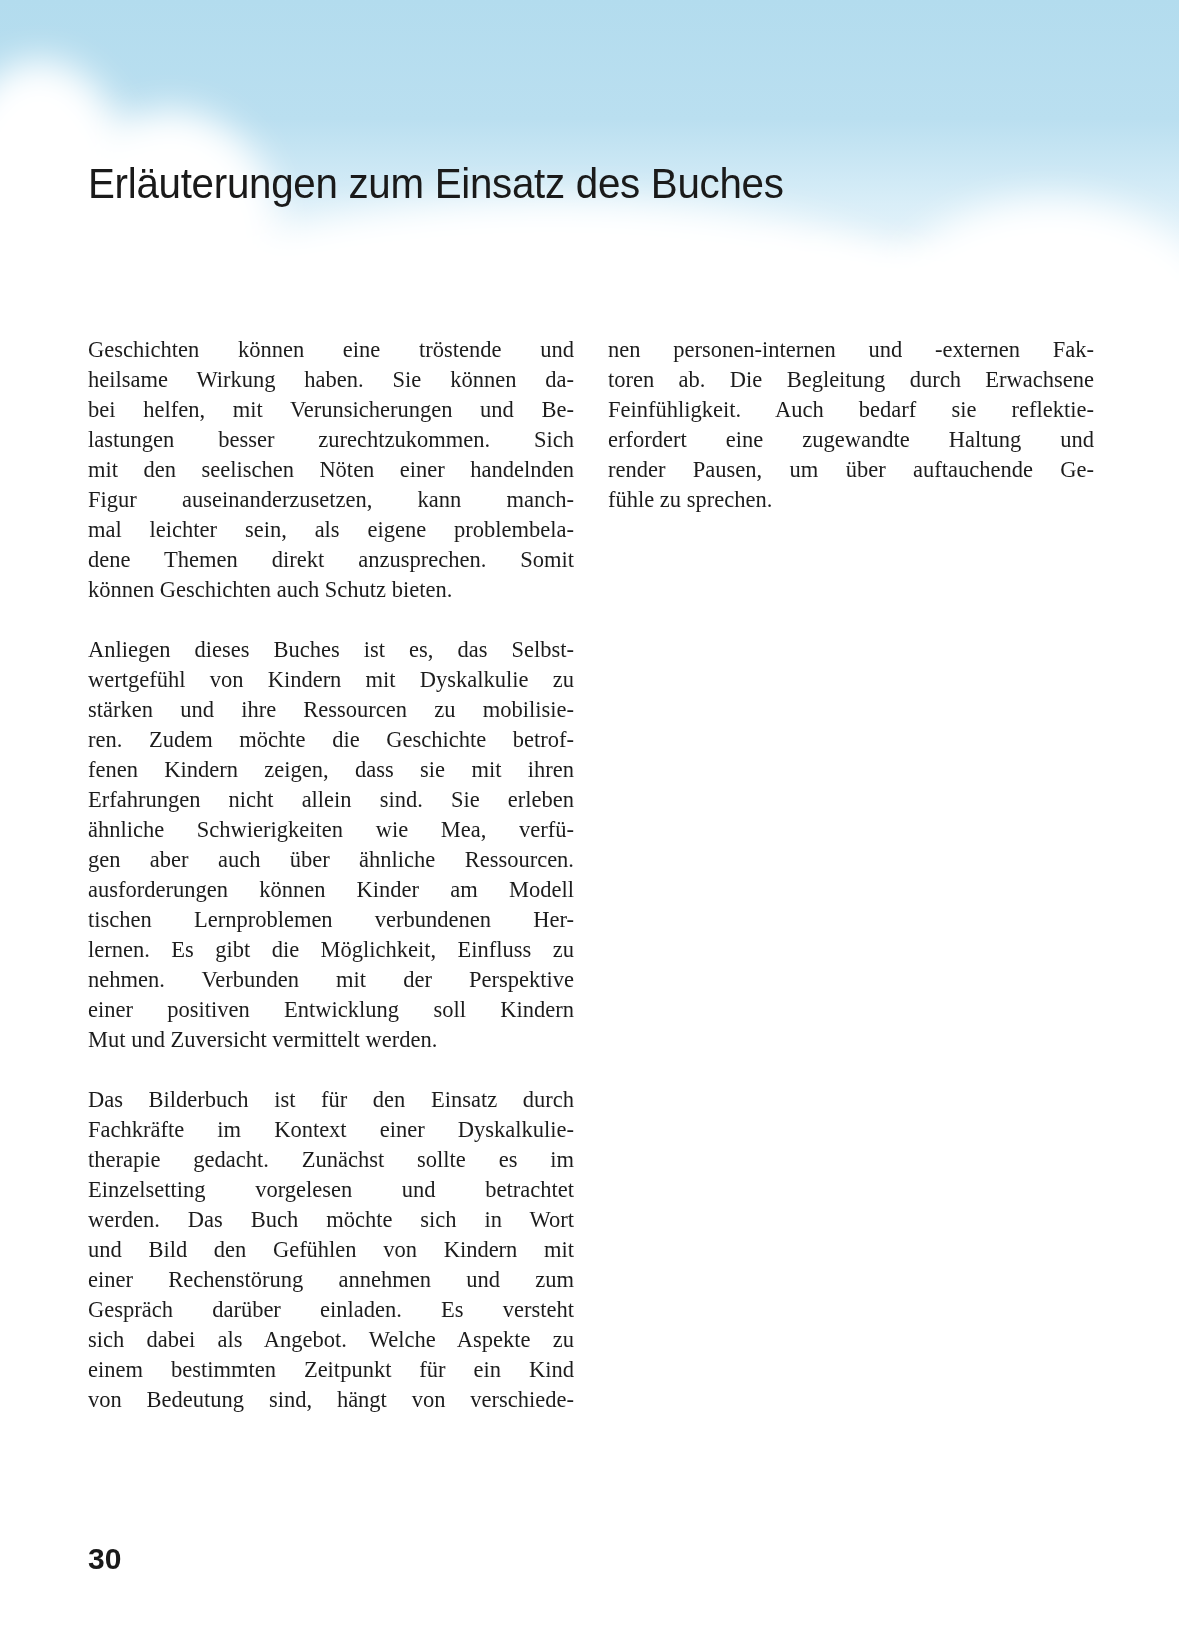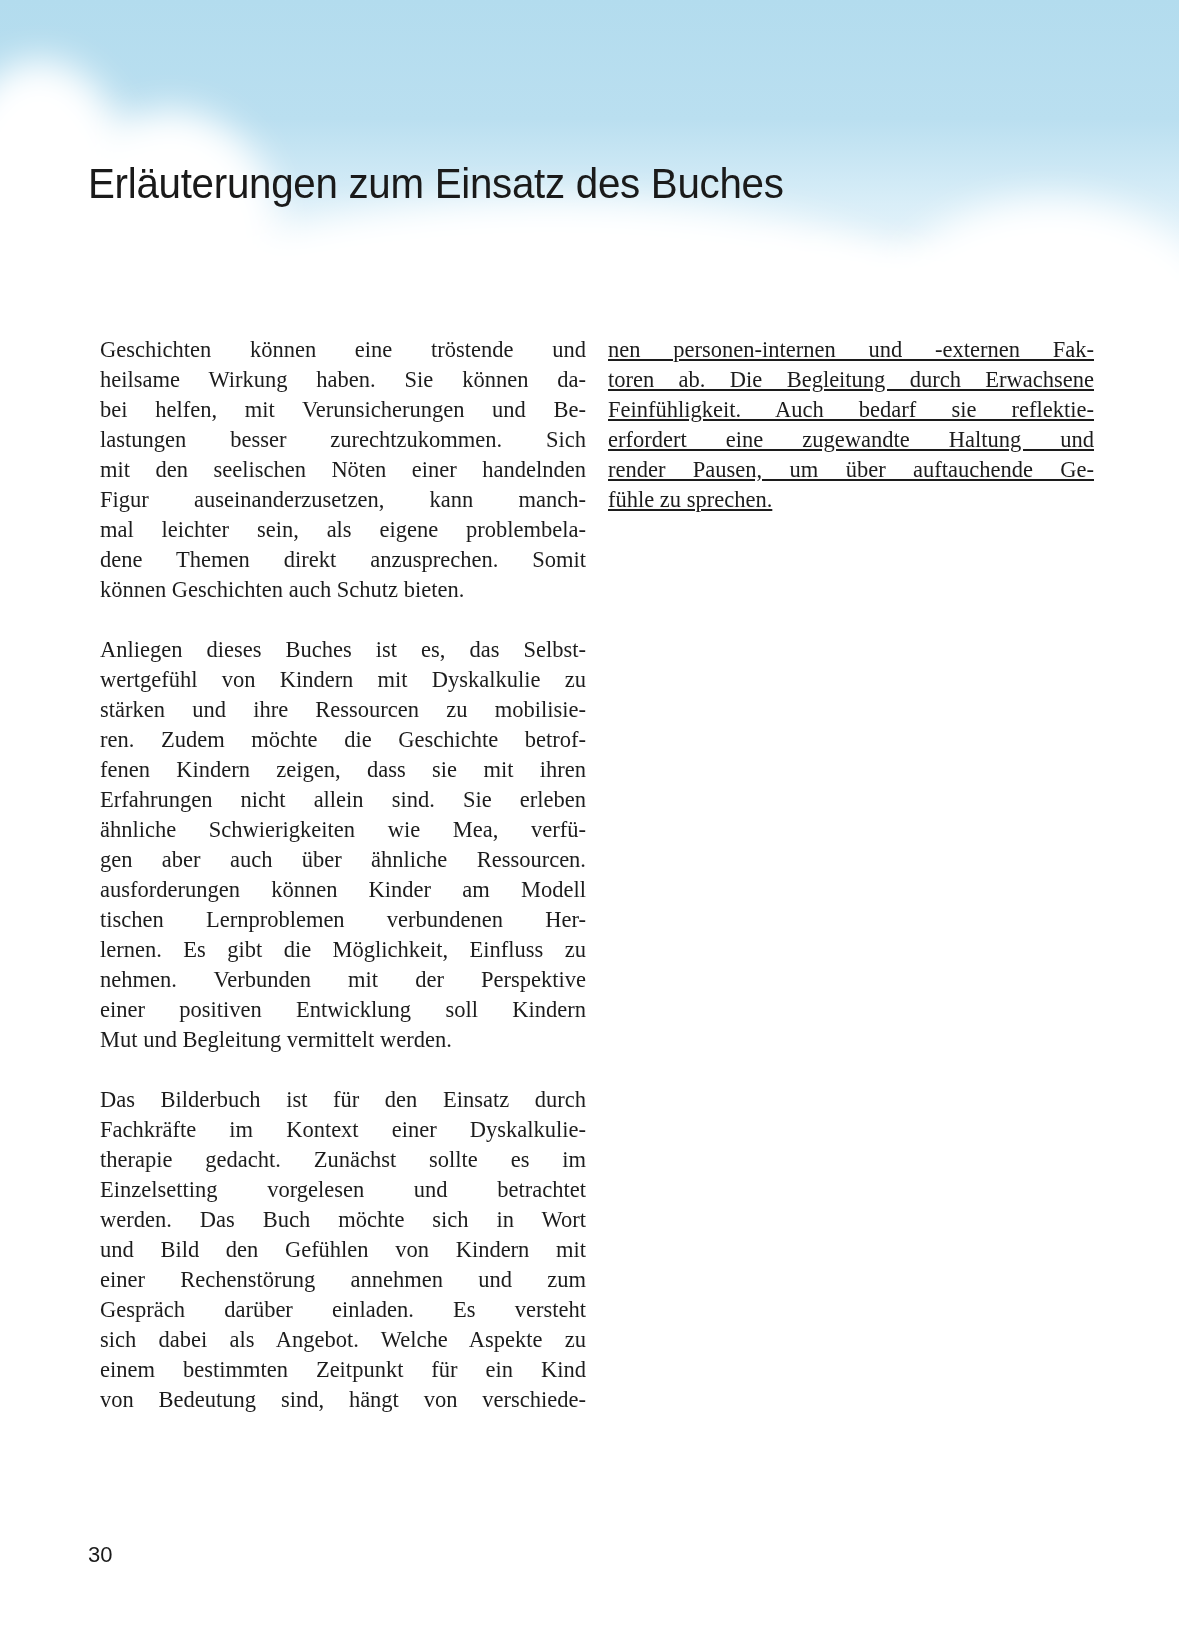--- a/index.html
+++ b/index.html
@@ -13,29 +13,29 @@
     position:absolute; left:88px; top:160px; margin:0;
     font-family:"Liberation Sans", sans-serif; font-weight:400;
     font-size:42px; color:#1a1a1a; letter-spacing:-0.3px;
     transform: scaleX(0.96); transform-origin:left;
   }
   .col {
     position:absolute; top:335px; width:486px;
     font-family:"Liberation Serif", serif; font-size:22.5px; line-height:30px;
     color:#1c1c1c; text-align:justify;
   }
-  .col.left { left:100px;font-family:Liberation Serif, serif; }
-  .col.right { left:608px;text-decoration:underline; }
+  .col.left { left:88px;font-family:Liberation Serif, serif; }
+  .col.right { left:608px; }
   .col p { margin:0 0 30px 0; }
   .col p:last-child { margin-bottom:0; }
   .line { display:block; text-align:justify; text-align-last:justify; height:30px; white-space:nowrap; }
   .line.last { text-align-last:left; }
   .pagenum {
     position:absolute; left:88px; top:1542px;
-    font-family:"Liberation Sans", sans-serif; font-size:22px; font-weight:400; color:#1a1a1a;
+    font-family:"Liberation Sans", sans-serif; font-size:30px; font-weight:700; color:#1a1a1a;
   }
 </style>
 </head>
 <body>
 
 <div class="sky">
   <div class="cloud" style="left:-60px; top:60px; width:200px; height:320px;"></div>
   <div class="cloud" style="left:60px; top:110px; width:220px; height:260px;"></div>
   <div class="cloud" style="left:150px; top:200px; width:800px; height:220px;"></div>
   <div class="cloud" style="left:880px; top:200px; width:340px; height:240px;"></div>
@@ -63,21 +63,21 @@
     <span class="line">ren. Zudem möchte die Geschichte betrof-</span>
     <span class="line">fenen Kindern zeigen, dass sie mit ihren</span>
     <span class="line">Erfahrungen nicht allein sind. Sie erleben</span>
     <span class="line">ähnliche Schwierigkeiten wie Mea, verfü-</span>
     <span class="line">gen aber auch über ähnliche Ressourcen.</span>
     <span class="line">ausforderungen können Kinder am Modell</span>
     <span class="line">tischen Lernproblemen verbundenen Her-</span>
     <span class="line">lernen. Es gibt die Möglichkeit, Einfluss zu</span>
     <span class="line">nehmen. Verbunden mit der Perspektive</span>
     <span class="line">einer positiven Entwicklung soll Kindern</span>
-    <span class="line last">Mut und Begleitung vermittelt werden.</span>
+    <span class="line last">Mut und Zuversicht vermittelt werden.</span>
   </p>
   <p>
     <span class="line">Das Bilderbuch ist für den Einsatz durch</span>
     <span class="line">Fachkräfte im Kontext einer Dyskalkulie-</span>
     <span class="line">therapie gedacht. Zunächst sollte es im</span>
     <span class="line">Einzelsetting vorgelesen und betrachtet</span>
     <span class="line">werden. Das Buch möchte sich in Wort</span>
     <span class="line">und Bild den Gefühlen von Kindern mit</span>
     <span class="line">einer Rechenstörung annehmen und zum</span>
     <span class="line">Gespräch darüber einladen. Es versteht</span>

